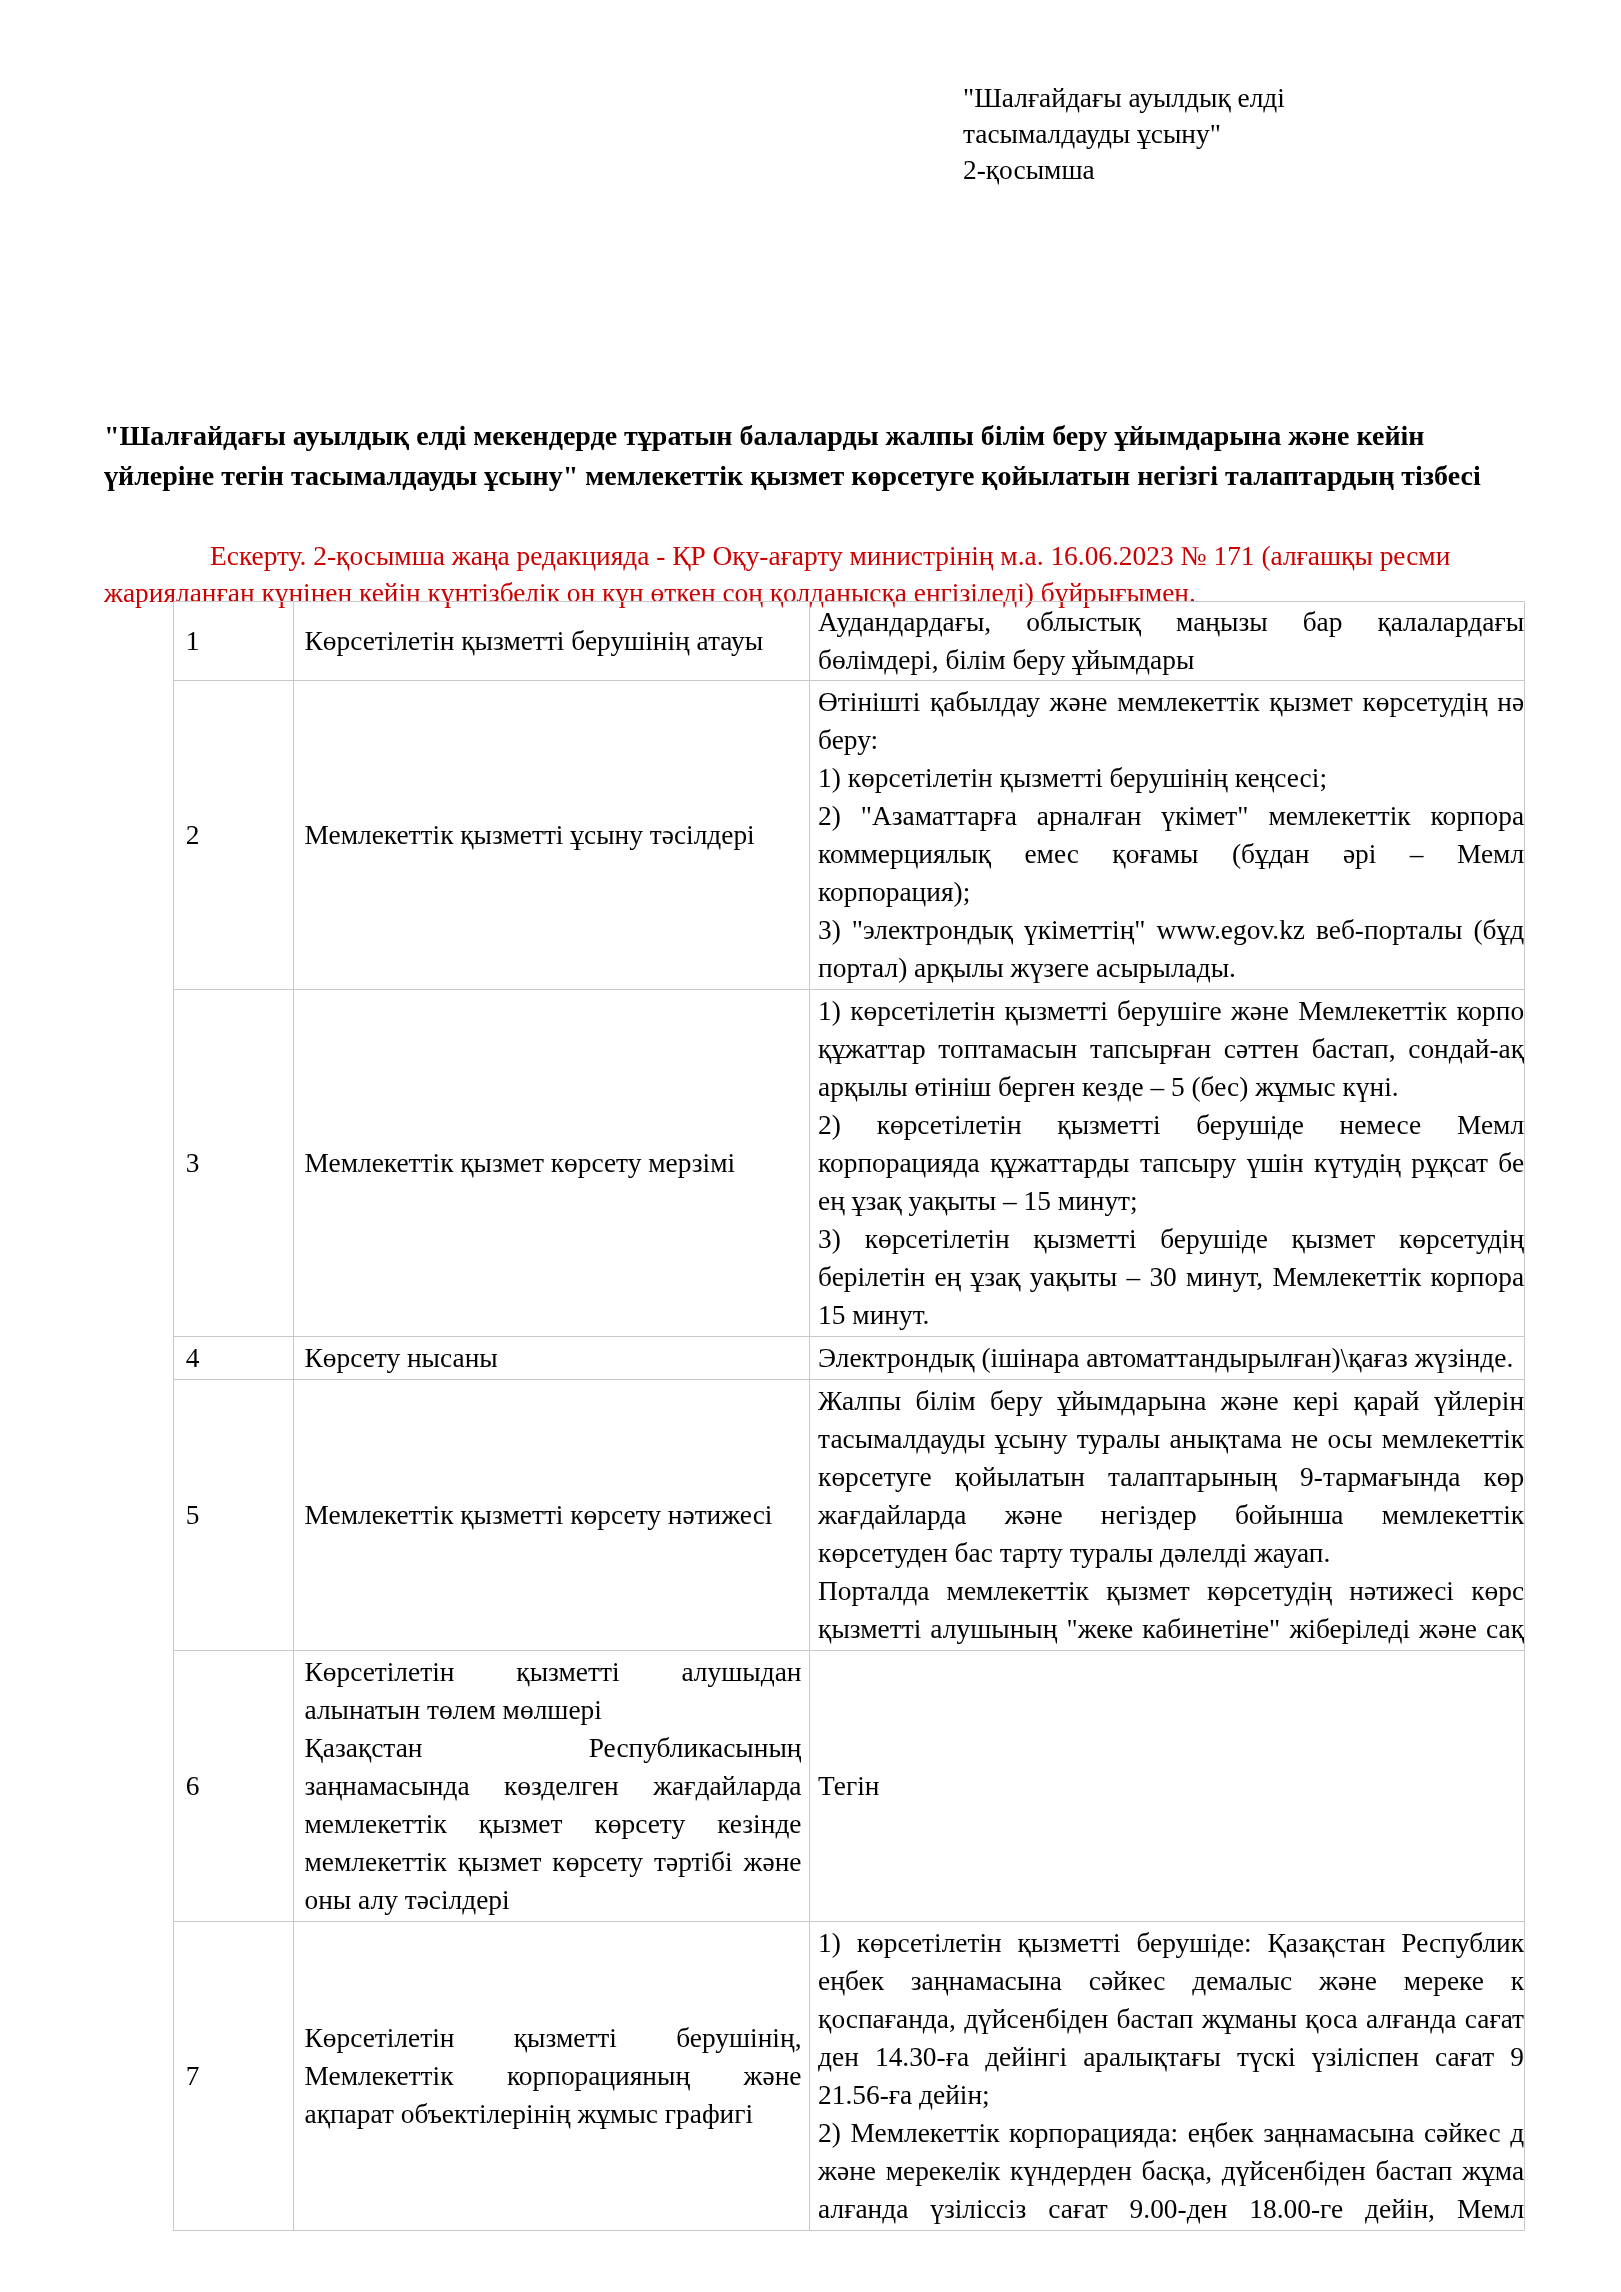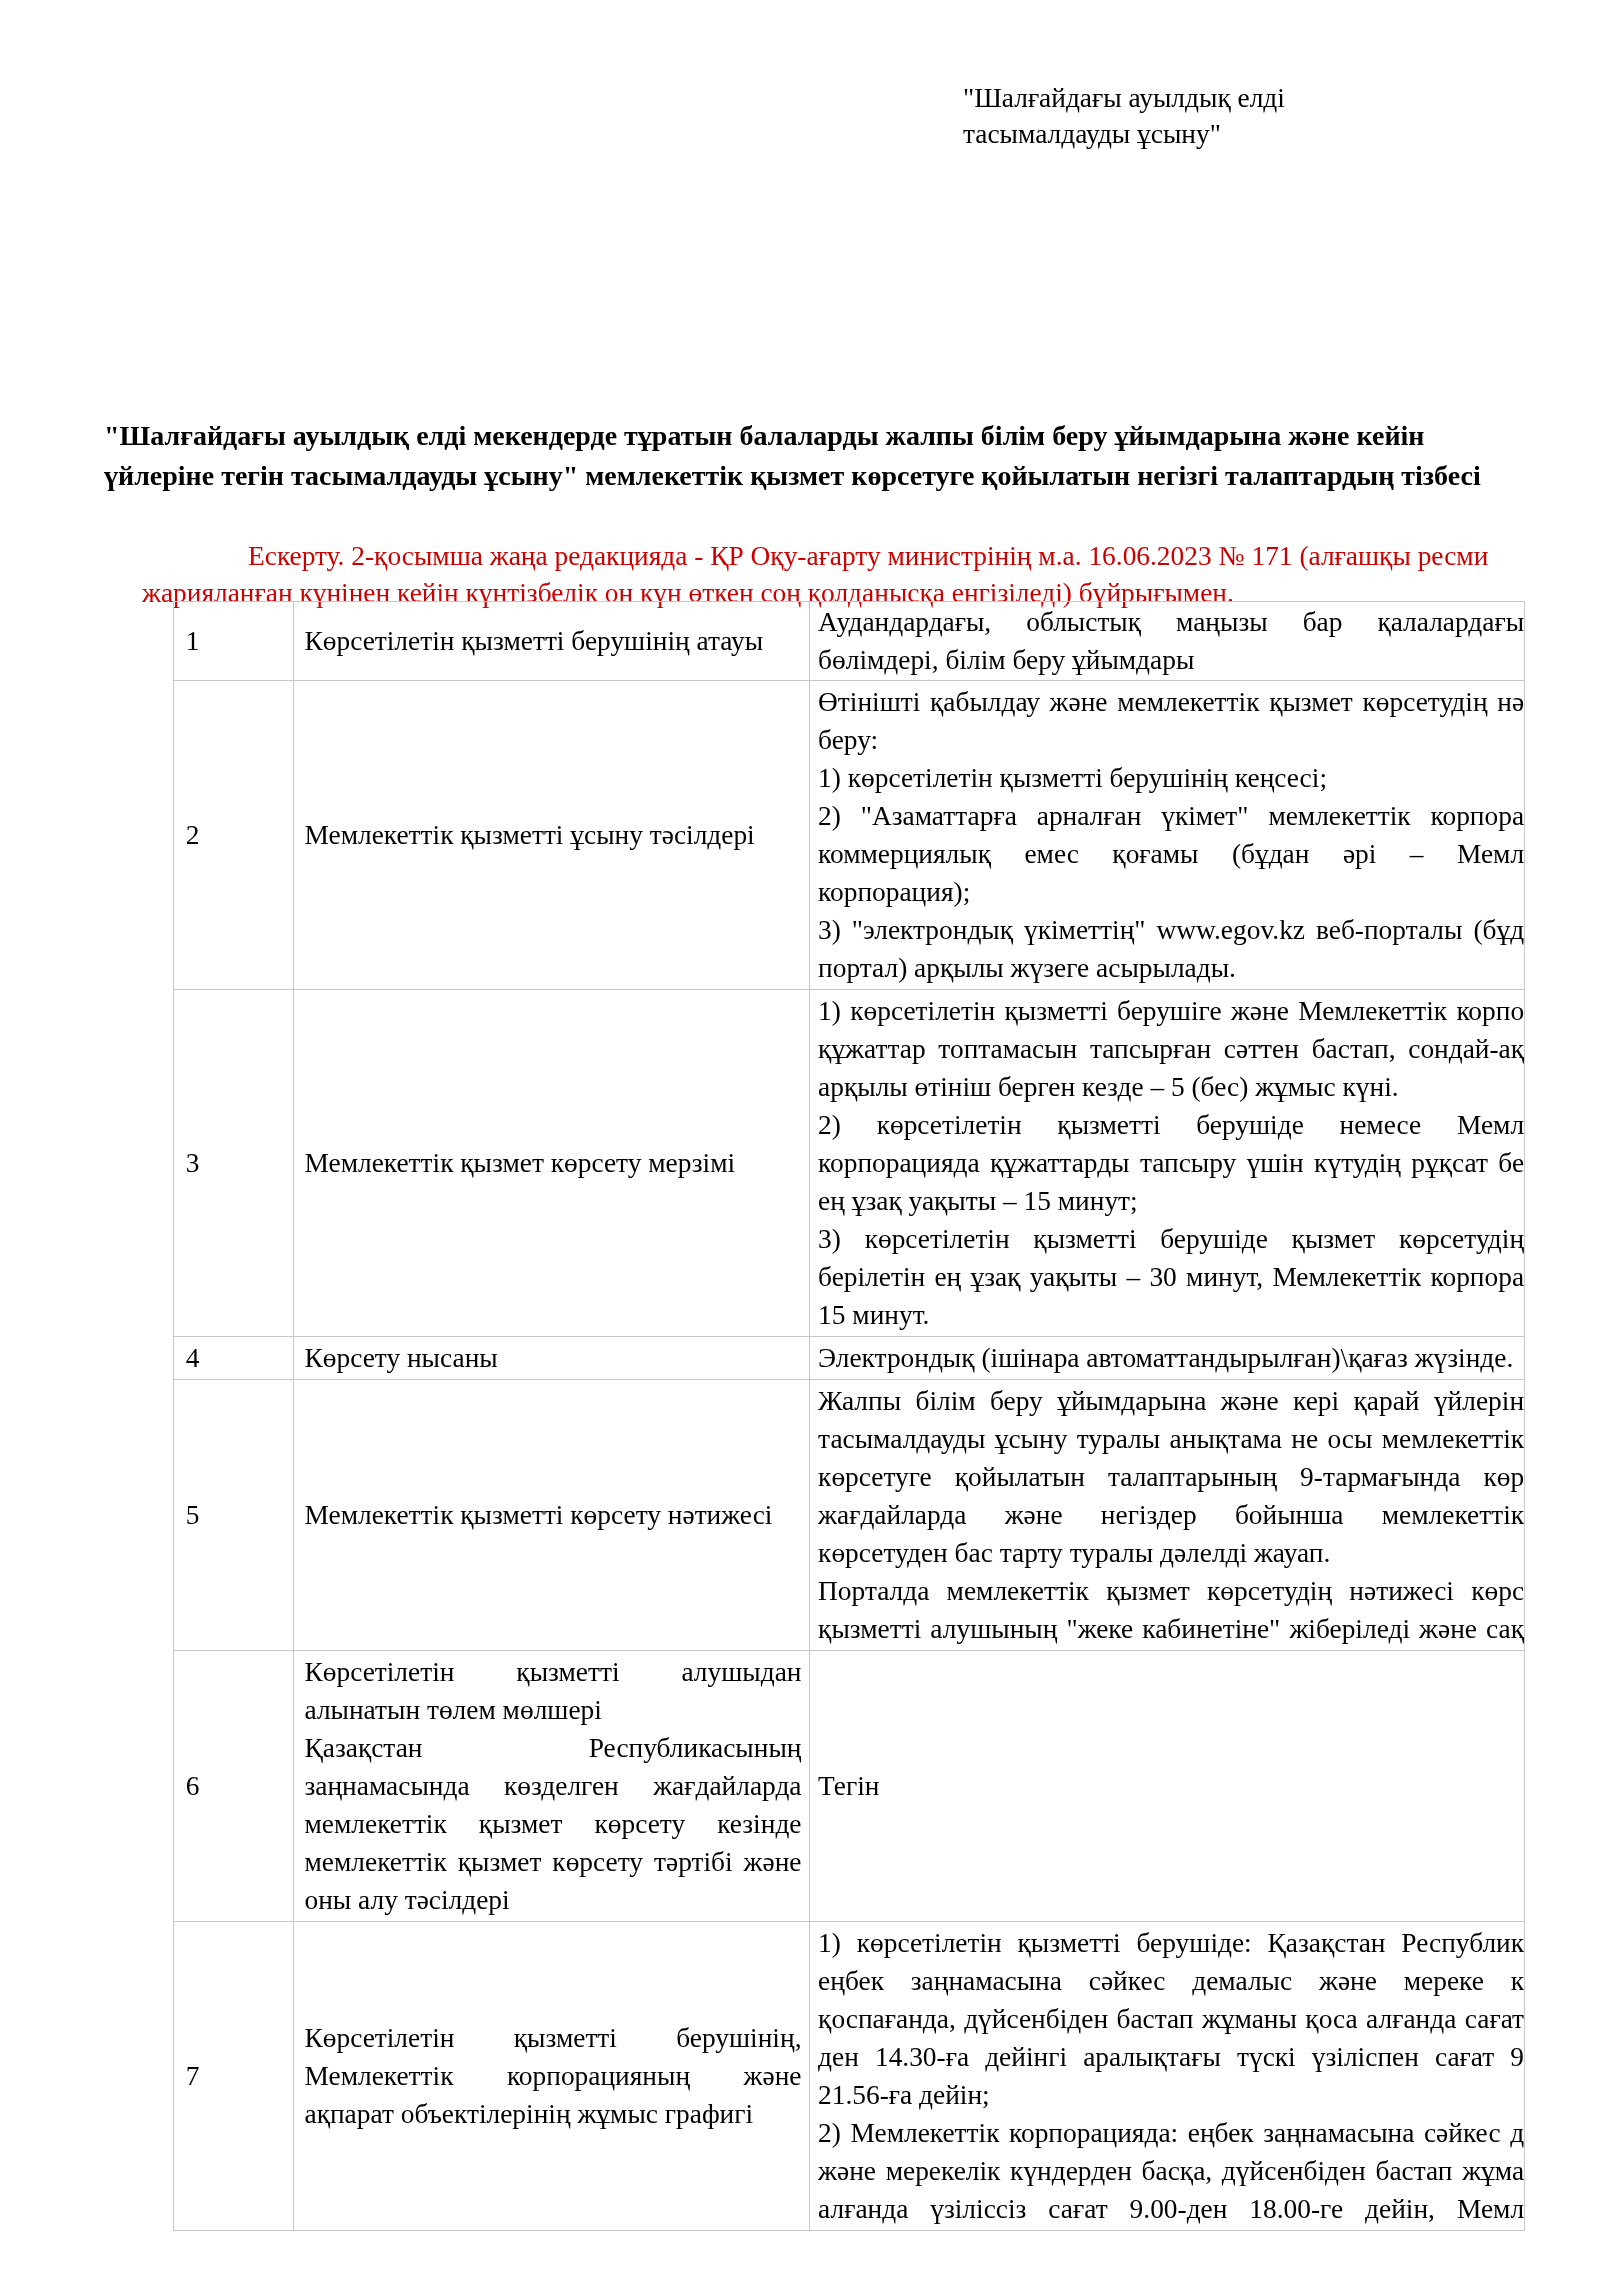--- a/index.html
+++ b/index.html
@@ -15,21 +15,21 @@
     position:absolute; left:963px; top:80px; width:421px;
     font-size:27.4px; line-height:36px; text-align:left;
   }
   .doc-title {
     position:absolute; left:104px; top:416px; width:1419px;
     font-weight:bold; font-size:28px; line-height:40px;
   }
   .doc-note {
     position:absolute; left:104px; top:538px; width:1475px;
     font-size:27.4px; line-height:37px;
-    color:#cc0000; text-indent:106px;margin-left:38px;
+    color:#cc0000; text-indent:106px;
   }
   table.req {
     position:absolute; left:173px; top:601px;
     border-collapse:collapse; table-layout:fixed;
     width:1306px;
     font-size:27.4px;
   }
   table.req td {
     border:1px solid #c8c8c8;
     vertical-align:middle;
@@ -41,20 +41,21 @@
   .line { height:38px; overflow:hidden; }
   .line.j { text-align:justify; text-align-last:justify; }
   .line.l { text-align:left; white-space:nowrap; }
 </style>
 </head>
 <body>
 
 <div class="appendix">
     <div>"Шалғайдағы ауылдық елді</div>
     <div>тасымалдауды ұсыну"</div>
+    <div>2-қосымша</div>
   </div>
 
 <div class="doc-title">"Шалғайдағы ауылдық елді мекендерде тұратын балаларды жалпы білім беру ұйымдарына және кейін үйлеріне тегін тасымалдауды ұсыну" мемлекеттік қызмет көрсетуге қойылатын негізгі талаптардың тізбесі</div>
 
 <div class="doc-note">Ескерту. 2-қосымша жаңа редакцияда - ҚР Оқу-ағарту министрінің м.а. 16.06.2023 № 171 (алғашқы ресми жарияланған күнінен кейін күнтізбелік он күн өткен соң қолданысқа енгізіледі) бұйрығымен.</div>
 
 <table class="req">
   <tbody>
       <tr style="height: 79px;">
         <td class="c-num">1</td>

